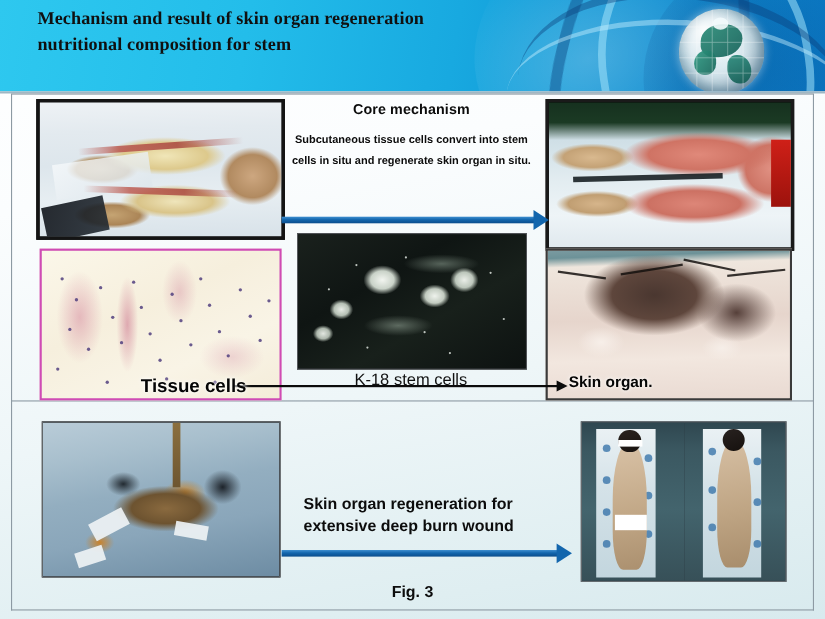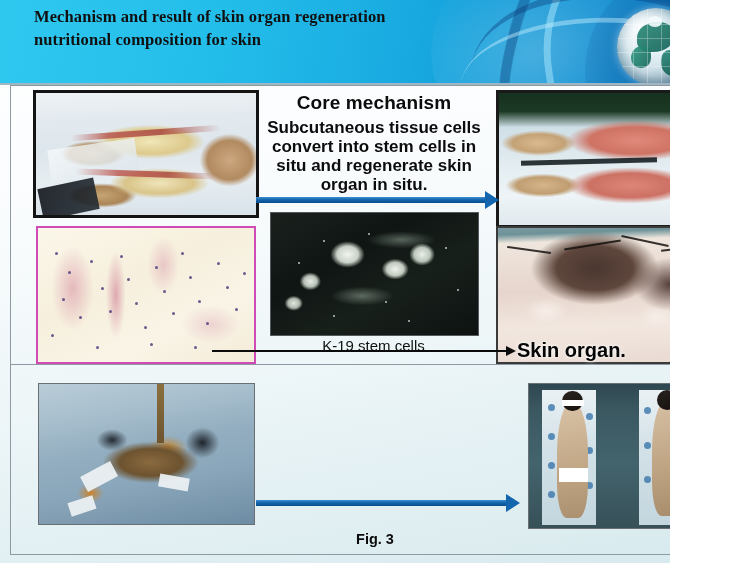--- a/index.html
+++ b/index.html
@@ -2,21 +2,21 @@
 <html><head>
 <meta charset="utf-8">
 <style>
   html,body{margin:0;padding:0;}
   body{
     width:750px;height:563px;overflow:hidden;
     font-family:"Liberation Sans", sans-serif;
     background:#ffffff;
   }
   #slide{
-    position:relative;width:670px;height:563px;
+    position:relative;width:750px;height:563px;
     background:linear-gradient(170deg,#ffffff 0%,#fbfdfe 28%,#eef6f8 60%,#dfeef1 88%,#d8eaee 100%);
     overflow:hidden;
   }
 
   
   #header{
     position:absolute;left:0;top:0;width:750px;height:83px;
     background:linear-gradient(100deg,#2ec8ef 0%,#23bdea 30%,#18a9e0 55%,#0f8fd2 78%,#0a74bf 100%);
     overflow:hidden;
   }
@@ -202,38 +202,38 @@
 
   .arrow-black{position:absolute;height:2px;background:#0b0b0b;}
   .arrow-black::after{content:"";position:absolute;right:-9px;top:-4px;
     width:0;height:0;border-top:5px solid transparent;border-bottom:5px solid transparent;
     border-left:10px solid #0b0b0b;}
   #arrow-mid{left:212px;top:350px;width:295px;}
 
   
   #core-heading{
     position:absolute;left:262px;top:92px;width:224px;text-align:center;
-    font-size:19px;font-weight:bold;color:#0c0c0c;letter-spacing:.1px;
+    font-size:13px;font-weight:bold;color:#0c0c0c;letter-spacing:.1px;
   }
   #core-body{
     position:absolute;left:258px;top:118px;width:232px;text-align:center;
-    font-size:17px;font-weight:bold;color:#0c0c0c;line-height:19px;
+    font-size:10px;font-weight:bold;color:#0c0c0c;line-height:19px;
   }
   #lbl-k19{
     position:absolute;left:270px;top:337px;width:207px;text-align:center;
     font-size:15px;color:#111;
   }
   #lbl-tissue{
     position:absolute;left:128px;top:341px;
     font-size:17px;font-weight:bold;color:#050505;
     text-shadow:0 0 3px rgba(255,255,255,.95),0 0 6px rgba(255,255,255,.8);
   }
   #lbl-skinorgan{
     position:absolute;left:517px;top:339px;
-    font-size:20px;font-weight:bold;color:#050505;
+    font-size:14px;font-weight:bold;color:#050505;
     text-shadow:0 0 3px rgba(255,255,255,.9),0 0 6px rgba(255,255,255,.7);
   }
   #bottom-caption{
     position:absolute;left:276px;top:450px;width:250px;
     font-size:14.5px;font-weight:bold;color:#0c0c0c;line-height:19.5px;
   }
   #fig-caption{
     position:absolute;left:0;top:531px;width:750px;text-align:center;
     font-size:14.5px;font-weight:bold;color:#0c0c0c;
   }
@@ -263,21 +263,21 @@
           <i class="gh" style="top:58px"></i>
         <i class="gv" style="left:16px"></i>
           <i class="gv" style="left:30px"></i>
         <i class="gv" style="left:44px"></i>
           <i class="gv" style="left:58px"></i>
       </div>
     </div>
 
     <div id="hdr-title">
       <div>Mechanism and result of skin organ regeneration</div>
-      <div>nutritional composition for skin</div>
+      <div>nutritional composition for stem</div>
     </div>
   </div>
   <div id="hdr-underline"></div>
 
   <div id="frame-top"></div>
   <div id="frame-bottom"></div>
 
   <div class="photo" id="ph-burnlegs">
     <div class="inner"></div>
     <div class="sheet"></div>
@@ -331,41 +331,43 @@
     <div class="inner"></div>
     <div class="spk" style="left:25%;top:22%"></div>
       <div class="spk" style="left:47%;top:16%"></div>
     <div class="spk" style="left:84%;top:28%"></div>
       <div class="spk" style="left:55%;top:72%"></div>
     <div class="spk" style="left:30%;top:84%"></div>
       <div class="spk" style="left:90%;top:62%"></div>
     <div class="spk" style="left:66%;top:88%"></div>
       <div class="spk" style="left:13%;top:40%"></div>
   </div>
-  <div id="lbl-k19">K-19 stem cells</div>
+  <div id="lbl-k19">K-18 stem cells</div>
 
   <div class="photo" id="ph-skinorgan">
     <div class="inner"></div>
     <div class="crack" style="left:30%;top:12%;width:26%;transform:rotate(-9deg)"></div>
     <div class="crack" style="left:56%;top:9%;width:22%;transform:rotate(12deg)"></div>
     <div class="crack" style="left:74%;top:14%;width:24%;transform:rotate(-6deg)"></div>
     <div class="crack" style="left:4%;top:16%;width:20%;transform:rotate(8deg)"></div>
   </div>
 
   <div class="arrow-black" id="arrow-mid"></div>
+  <div id="lbl-tissue">Tissue cells</div>
   <div id="lbl-skinorgan">Skin organ.</div>
 
   <div class="photo" id="ph-patient">
     <div class="inner"></div>
     <div class="pole"></div>
     <div class="gauze g1"></div>
     <div class="gauze g2"></div>
     <div class="gauze g3"></div>
   </div>
 
+  <div id="bottom-caption">Skin organ regeneration for extensive deep burn wound</div>
   <div class="arrow-blue" id="arrow-bottom"></div>
 
   <div class="photo" id="ph-recovered">
     <div class="half hl">
       <div class="bg"></div>
       <div class="towel tl"></div>
       <div class="dots" style="left:20%;top:14%"></div>
       <div class="dots" style="left:20%;top:34%"></div>
       <div class="dots" style="left:20%;top:54%"></div>
       <div class="dots" style="left:20%;top:74%"></div>

